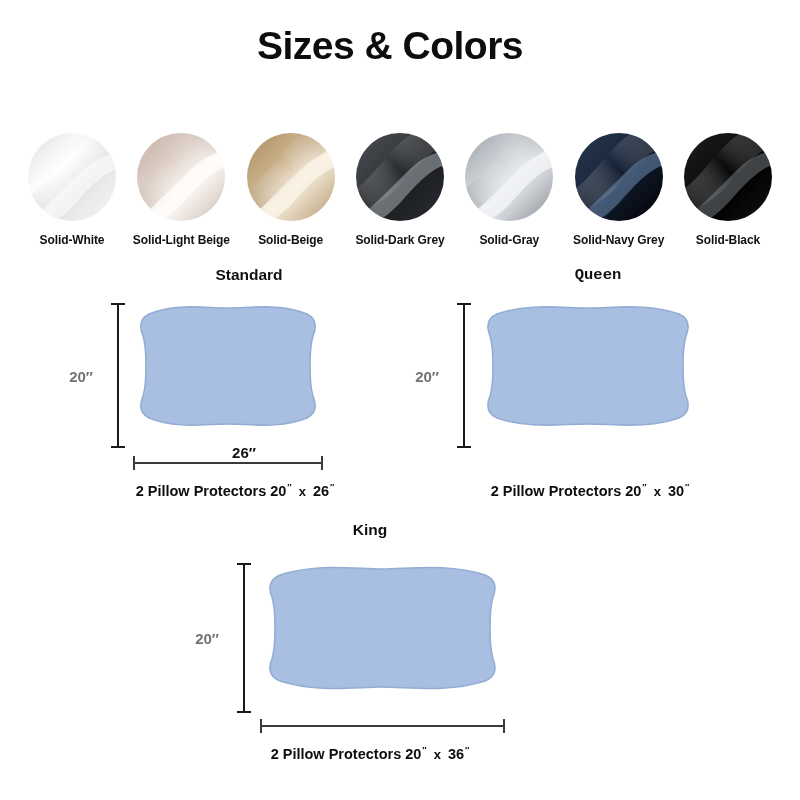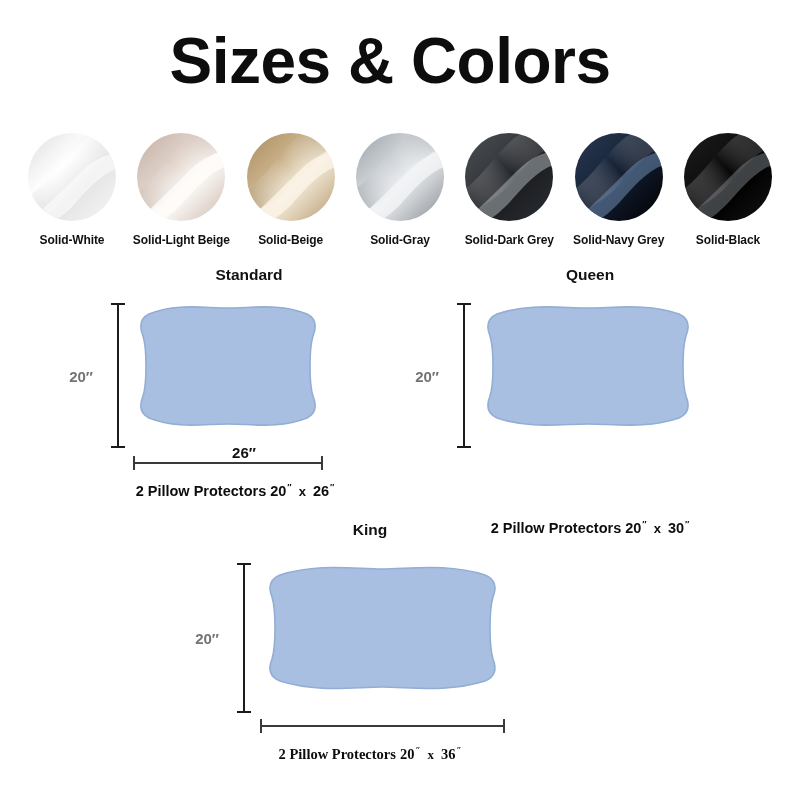--- a/index.html
+++ b/index.html
@@ -16,21 +16,21 @@
     overflow: hidden;
   }
 
   
   #page-title {
     position: absolute;
     top: 24px;
     left: 0;
     width: 780px;
     text-align: center;
-    font-size: 64px;
+    font-size: 39px;
     font-weight: bold;
     letter-spacing: -0.5px;
     color: #0d0d0d;
   }
 
   
   #swatch-row {
     position: absolute;
     top: 133px;
     left: 0;
@@ -74,21 +74,21 @@
     position: absolute;
     top: 0;
     left: 0;
     width: 100%;
     text-align: center;
     font-size: 15.5px;
     font-weight: bold;
     color: #111111;
   }
   .panel-title.shift-std  { left: 14px; }
-  .panel-title.shift-qn   { left: 0;  }
+  .panel-title.shift-qn   { left: 8px; font-family: Liberation Mono, monospace;  }
   .panel-title.shift-kg   { left: 0px; text-align: center;  }
 
   .pillow-wrap { position: absolute; }
   .pillow-svg  { display: block; }
 
   
   .dim-v { position: absolute; }
   .dim-v-line {
     position: absolute;
     left: 6px; top: 0;
@@ -236,62 +236,62 @@
         <path d="M0 88 C18 72 34 56 52 38 C66 24 78 20 88 18 L88 34 C72 40 58 56 44 72 C36 80 28 86 22 88 Z" fill="#fbf4e6" opacity=".8"></path>
       </svg>
     </div>
     <div class="swatch-label">Solid-Beige</div>
   </div>
 
   <div class="swatch">
     <div class="swatch-circle">
       <svg viewBox="0 0 88 88">
         <defs>
+          <linearGradient id="g4" x1="0" y1="0" x2="1" y2="1">
+            <stop offset="0%" stop-color="#4a4d52"></stop>
+            <stop offset="30%" stop-color="#3a3d42"></stop>
+            <stop offset="58%" stop-color="#1b1d20"></stop>
+            <stop offset="100%" stop-color="#2b2e33"></stop>
+          </linearGradient>
+          <linearGradient id="f4" x1="0" y1="1" x2="1" y2="0">
+            <stop offset="0%" stop-color="#0b0c0e" stop-opacity=".7"></stop>
+            <stop offset="50%" stop-color="#ffffff" stop-opacity="0"></stop>
+            <stop offset="100%" stop-color="#0b0c0e" stop-opacity=".6"></stop>
+          </linearGradient>
+        </defs>
+        <rect width="88" height="88" fill="url(#g4)"></rect>
+        <path d="M0 56 C20 40 30 22 46 8 C60 -6 76 -2 88 -10 L88 14 C70 20 58 36 44 52 C30 68 14 74 0 84 Z" fill="url(#f4)"></path>
+        <path d="M0 88 C18 72 34 56 52 38 C66 24 78 20 88 18 L88 32 C72 38 58 54 44 70 C36 78 28 85 22 88 Z" fill="#aab1b8" opacity=".55"></path>
+      </svg>
+    </div>
+    <div class="swatch-label">Solid-Dark Grey</div>
+  </div>
+
+  <div class="swatch">
+    <div class="swatch-circle">
+      <svg viewBox="0 0 88 88">
+        <defs>
           <linearGradient id="g3" x1="0" y1="0" x2="1" y2="1">
             <stop offset="0%" stop-color="#9ba1a7"></stop>
             <stop offset="30%" stop-color="#c6cbd0"></stop>
             <stop offset="55%" stop-color="#edeff1"></stop>
             <stop offset="100%" stop-color="#888e95"></stop>
           </linearGradient>
           <linearGradient id="f3" x1="0" y1="1" x2="1" y2="0">
             <stop offset="0%" stop-color="#6d737a" stop-opacity=".6"></stop>
             <stop offset="50%" stop-color="#ffffff" stop-opacity="0"></stop>
             <stop offset="100%" stop-color="#5f656c" stop-opacity=".55"></stop>
           </linearGradient>
         </defs>
         <rect width="88" height="88" fill="url(#g3)"></rect>
         <path d="M0 56 C20 40 30 22 46 8 C60 -6 76 -2 88 -10 L88 14 C70 20 58 36 44 52 C30 68 14 74 0 84 Z" fill="url(#f3)"></path>
         <path d="M0 88 C18 72 34 56 52 38 C66 24 78 20 88 18 L88 34 C72 40 58 56 44 72 C36 80 28 86 22 88 Z" fill="#f2f4f6" opacity=".8"></path>
       </svg>
     </div>
     <div class="swatch-label">Solid-Gray</div>
-  </div>
-
-  <div class="swatch">
-    <div class="swatch-circle">
-      <svg viewBox="0 0 88 88">
-        <defs>
-          <linearGradient id="g4" x1="0" y1="0" x2="1" y2="1">
-            <stop offset="0%" stop-color="#4a4d52"></stop>
-            <stop offset="30%" stop-color="#3a3d42"></stop>
-            <stop offset="58%" stop-color="#1b1d20"></stop>
-            <stop offset="100%" stop-color="#2b2e33"></stop>
-          </linearGradient>
-          <linearGradient id="f4" x1="0" y1="1" x2="1" y2="0">
-            <stop offset="0%" stop-color="#0b0c0e" stop-opacity=".7"></stop>
-            <stop offset="50%" stop-color="#ffffff" stop-opacity="0"></stop>
-            <stop offset="100%" stop-color="#0b0c0e" stop-opacity=".6"></stop>
-          </linearGradient>
-        </defs>
-        <rect width="88" height="88" fill="url(#g4)"></rect>
-        <path d="M0 56 C20 40 30 22 46 8 C60 -6 76 -2 88 -10 L88 14 C70 20 58 36 44 52 C30 68 14 74 0 84 Z" fill="url(#f4)"></path>
-        <path d="M0 88 C18 72 34 56 52 38 C66 24 78 20 88 18 L88 32 C72 38 58 54 44 70 C36 78 28 85 22 88 Z" fill="#aab1b8" opacity=".55"></path>
-      </svg>
-    </div>
-    <div class="swatch-label">Solid-Dark Grey</div>
   </div>
 
   <div class="swatch">
     <div class="swatch-circle">
       <svg viewBox="0 0 88 88">
         <defs>
           <linearGradient id="g5" x1="0" y1="0" x2="1" y2="1">
             <stop offset="0%" stop-color="#28384f"></stop>
             <stop offset="30%" stop-color="#1d2b41"></stop>
             <stop offset="58%" stop-color="#10192a"></stop>
@@ -384,21 +384,21 @@
     <svg class="pillow-svg" width="218" height="132" viewBox="0 0 218 132">
       <path d="M18 14 C50 3 82 8 109 8 C136 8 168 3 200 14
                C209 18 211 26 207 36 C203 48 203 84 207 96
                C211 106 209 114 200 118 C168 129 136 124 109 124
                C82 124 50 129 18 118 C9 114 7 106 11 96
                C15 84 15 48 11 36 C7 26 9 18 18 14 Z" fill="#A8BFE2" stroke="#93ADD4" stroke-width="1.6"></path>
     </svg>
   </div>
 
 
-  <div class="panel-caption" style="top:216px;margin-top:37px;">
+  <div class="panel-caption" style="top:216px;">
     <span>2 Pillow Protectors</span><span class="cap-num">20</span><span class="cap-sup">″</span><span class="cap-x">x</span><span>30</span><span class="cap-sup">″</span>
   </div>
 </div>
 
 <div class="size-panel" id="panel-king">
   <div class="panel-title shift-kg">King</div>
 
   <div class="dim-v" style="left:42px; top:42px; height:150px;">
     <div class="dim-v-line"></div>
     <div class="dim-v-cap top"></div>
@@ -415,16 +415,16 @@
                C16 86 16 50 12 37 C8 27 10 19 20 15 Z" fill="#A8BFE2" stroke="#93ADD4" stroke-width="1.6"></path>
     </svg>
   </div>
 
   <div class="dim-h" style="left:65px; top:198px; width:245px; height:22px;">
     <div class="dim-h-line"></div>
     <div class="dim-h-cap left"></div>
     <div class="dim-h-cap right"></div>
   </div>
 
-  <div class="panel-caption" style="top:224px;font-family:Liberation Serif, serif;">
+  <div class="panel-caption" style="top:224px;">
     <span>2 Pillow Protectors</span><span class="cap-num">20</span><span class="cap-sup">″</span><span class="cap-x">x</span><span>36</span><span class="cap-sup">″</span>
   </div>
 </div>
 
 </body></html>

